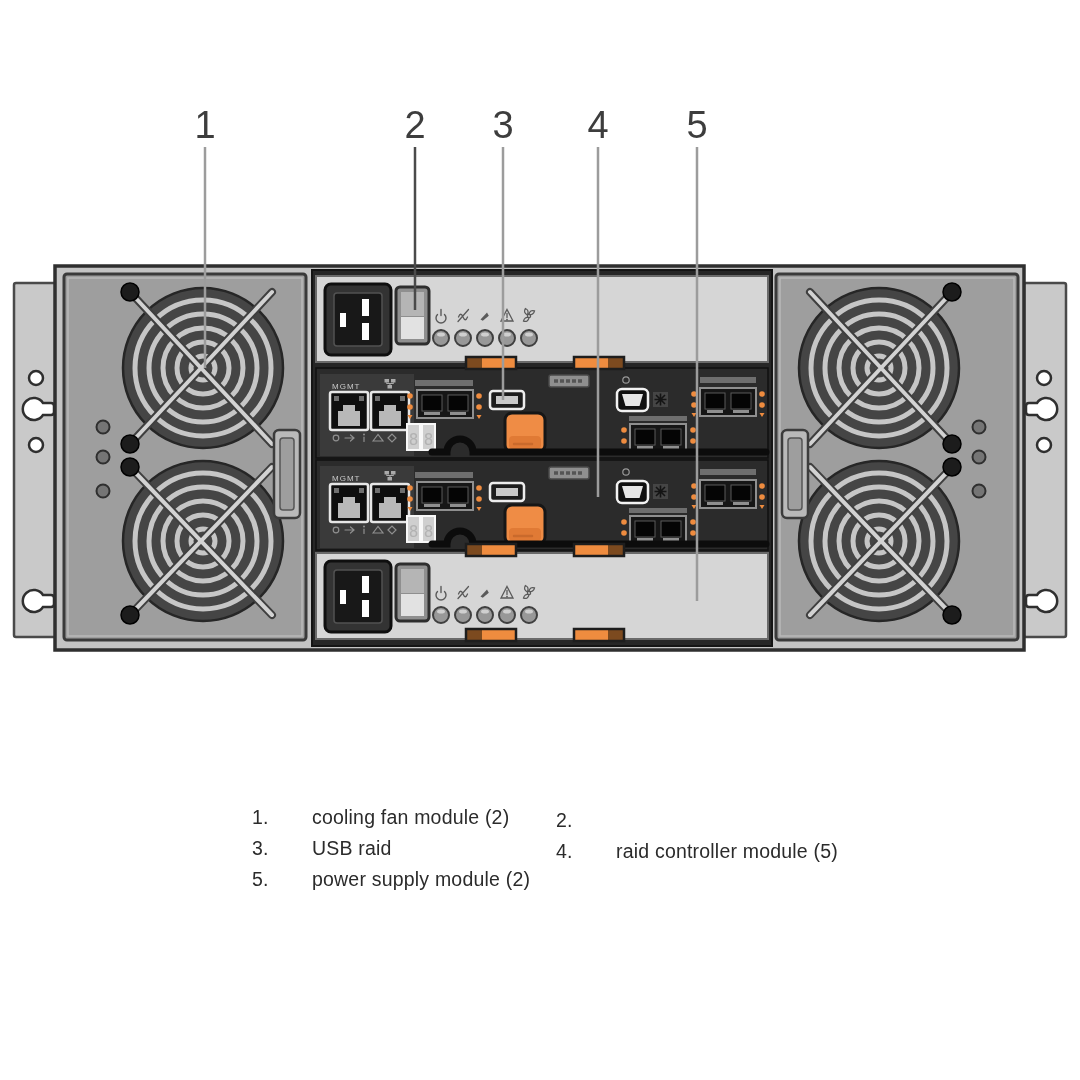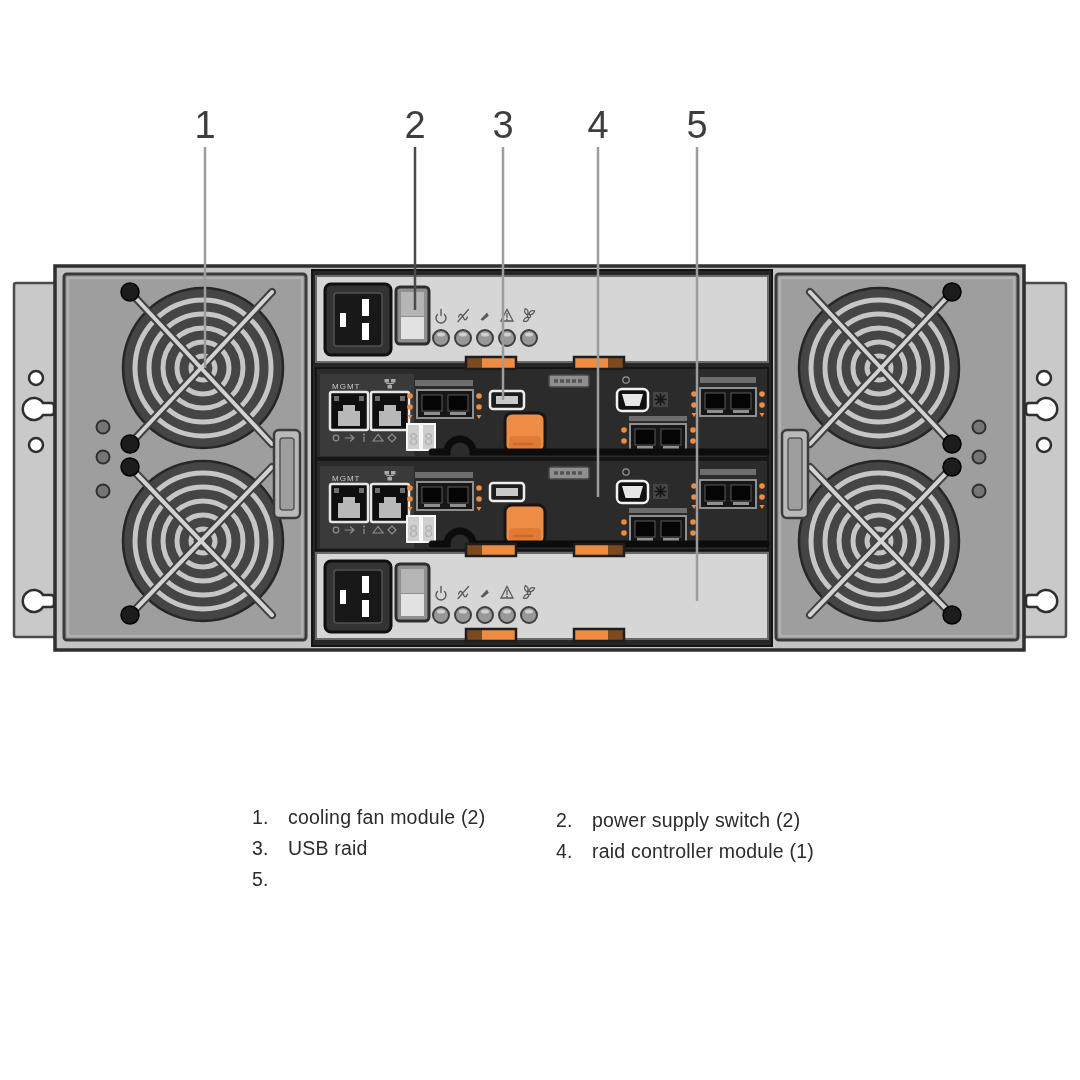--- a/index.html
+++ b/index.html
@@ -4,21 +4,21 @@
 <style>
   html,body{margin:0;padding:0;}
   body{
     width:1080px;height:1080px;background:#ffffff;position:relative;overflow:hidden;
     font-family:"Liberation Sans", sans-serif;
   }
   #stage{position:absolute;left:0;top:0;width:1080px;height:780px;}
   .legend-col{position:absolute;}
   .legend-row{display:flex;line-height:31px;font-size:19.5px;color:#2b2b2b;letter-spacing:0.2px;}
   .legend-row .num{width:36px;flex:0 0 36px;}
-  .legend-row .txt{white-space:nowrap;}
+  .legend-row .txt{white-space:nowrap;margin-left:24px;}
   text{font-family:"Liberation Sans", sans-serif;}
   .seg{font-family:"DejaVu Sans Mono", monospace;}
 </style>
 </head>
 <body>
 
 <svg id="stage" viewBox="0 0 1080 780" xmlns="http://www.w3.org/2000/svg">
   <defs>
 
     <g id="fan-unit">
@@ -251,25 +251,25 @@
     <div class="legend-row">
       <span class="num">1.</span>
       <span class="txt">cooling fan module (2)</span>
     </div>
     <div class="legend-row">
       <span class="num">3.</span>
       <span class="txt">USB raid</span>
     </div>
     <div class="legend-row">
       <span class="num">5.</span>
+      <span class="txt">power supply module (2)</span>
     </div>
   </div>
   <div class="legend-col" style="left:556px;top:805px;">
     <div class="legend-row">
       <span class="num">2.</span>
-      <span class="txt">power supply switch (2)</span>
     </div>
     <div class="legend-row">
       <span class="num">4.</span>
-      <span class="txt">raid controller module (1)</span>
+      <span class="txt">raid controller module (5)</span>
     </div>
   </div>
 </div>
 
 </body></html>

